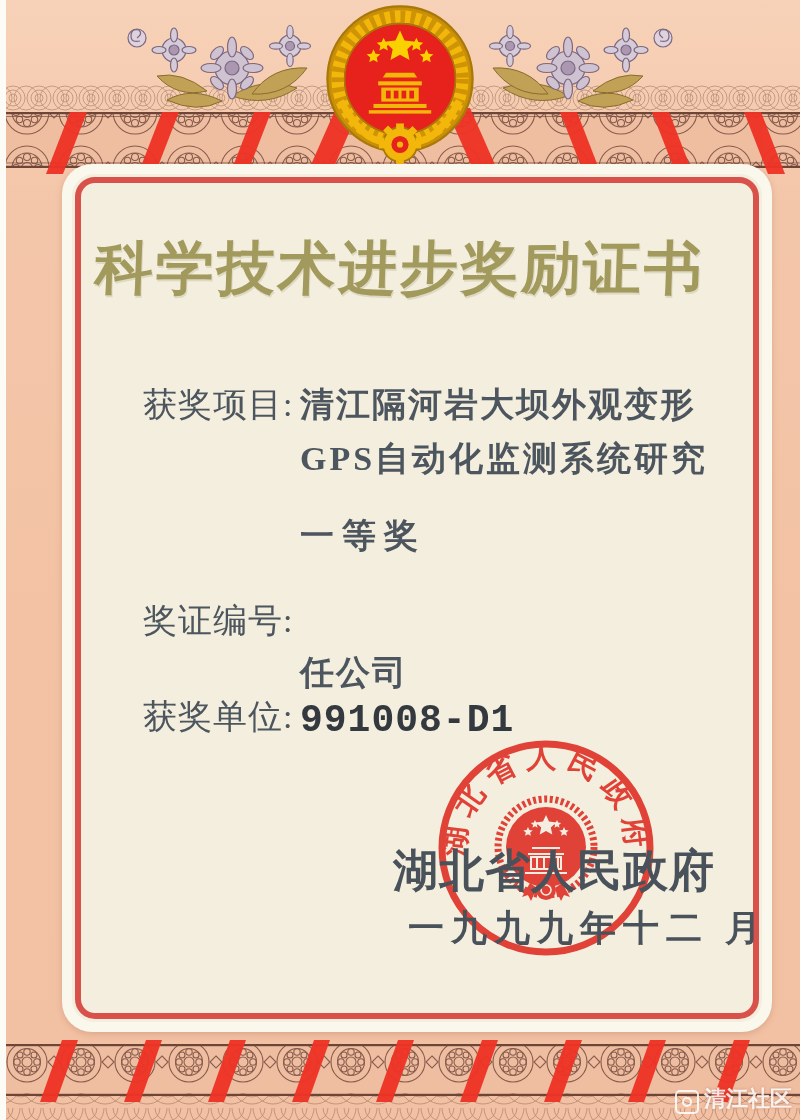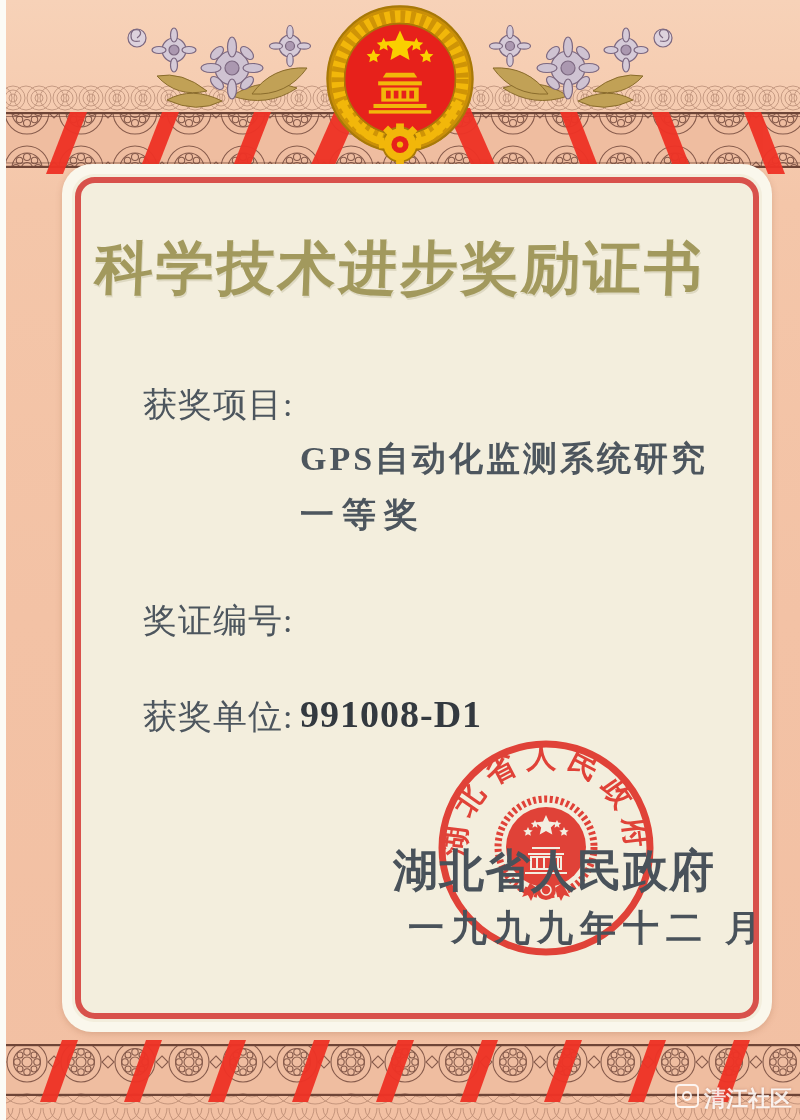--- a/index.html
+++ b/index.html
@@ -31,27 +31,27 @@
   }
 
   .cert-title{
     position:absolute;left:0;top:230px;width:800px;text-align:center;
     font-size:58px;font-weight:bold;color:#a2995d;letter-spacing:3px;
     text-shadow:1px 2px 0 rgba(130,120,70,.18);
     transform:skewX(-2deg);
   }
   .row-label{position:absolute;left:143px;font-size:34px;font-weight:normal;color:#4d565e;letter-spacing:1px;}
   .row-value{position:absolute;left:300px;font-size:34px;font-weight:bold;color:#4d565e;letter-spacing:2px;}
-  .cert-number{font-size:38px;color:#33393f;letter-spacing:1px;font-family:Liberation Serif, serif;}
+  .cert-number{font-size:38px;color:#33393f;letter-spacing:1px;font-family:Liberation Mono, monospace;margin-top:7px;}
   .seal{position:absolute;left:433px;top:735px;width:226px;height:226px;opacity:.93;}
   .issuer{position:absolute;left:393px;top:841px;width:330px;font-size:45px;font-weight:bold;
     color:#49525a;letter-spacing:1px;white-space:nowrap;}
   .cert-date{position:absolute;left:408px;top:904px;font-size:36px;font-weight:bold;
     color:#49525a;letter-spacing:7px;white-space:nowrap;}
-  .watermark{position:absolute;right:8px;bottom:6px;display:flex;align-items:flex-start;gap:5px;
+  .watermark{position:absolute;right:8px;bottom:6px;display:flex;align-items:flex-end;gap:5px;
     color:rgba(255,255,255,.85);font-family:"Liberation Sans","DejaVu Sans",sans-serif;
     font-size:22px;font-weight:bold;text-shadow:0 0 3px rgba(150,80,60,.4);}
   .wm-logo{display:inline-block;width:20px;height:20px;border:2px solid rgba(255,255,255,.85);
     border-radius:5px;position:relative;}
   .wm-logo::after{content:"";position:absolute;left:5px;top:5px;width:6px;height:6px;
     border:2px solid rgba(255,255,255,.85);border-radius:50%;}
 </style>
 </head>
 <body>
 
@@ -281,25 +281,27 @@
   </svg>
 
   <div class="panel">
     <div class="panel-inner"></div>
     <div class="red-frame"></div>
   </div>
 
   <div class="cert-title">科学技术进步奖励证书</div>
 
   <div class="row-label" style="top:382px">获奖项目:</div>
+  <div class="row-value" style="top:382px">清江隔河岩大坝外观变形</div>
   <div class="row-value" style="top:436px;letter-spacing:3px">GPS自动化监测系统研究</div>
 
-  <div class="row-value" style="top:492px;letter-spacing:8px">一等奖</div>
+  <div class="row-value" style="top:513px;letter-spacing:8px">一等奖</div>
 
   <div class="row-label" style="top:598px">奖证编号:</div>
+  <div class="row-value" style="top:650px">任公司</div>
 
   <div class="row-label" style="top:694px">获奖单位:</div>
   <div class="row-value cert-number" style="top:692px">991008-D1</div>
 
   <svg class="seal" viewBox="0 0 226 226" xmlns="http://www.w3.org/2000/svg">
     <circle cx="113" cy="113" r="104" fill="none" stroke="#df362c" stroke-width="7"></circle>
     <defs>
       <path id="sealArc" d="M 39.6 147.2 A 81 81 0 1 1 186.4 147.2" fill="none"></path>
     </defs>
     <text font-size="30" font-weight="bold" fill="#df362c" letter-spacing="9" font-family="Liberation Serif, DejaVu Serif, serif">

